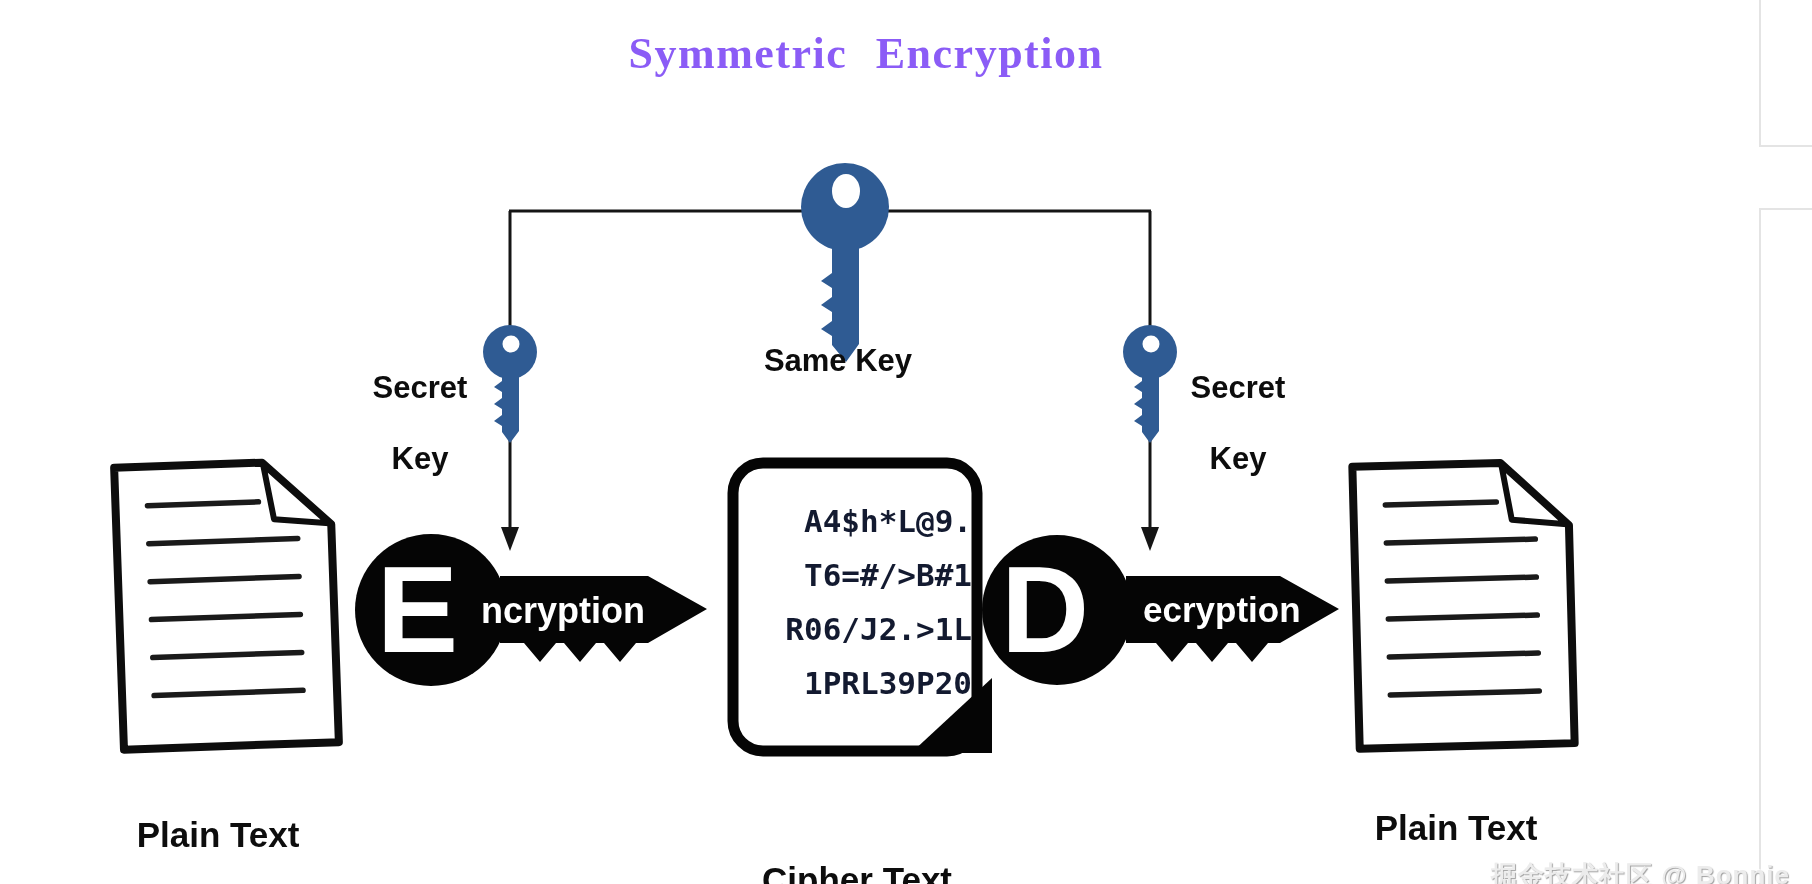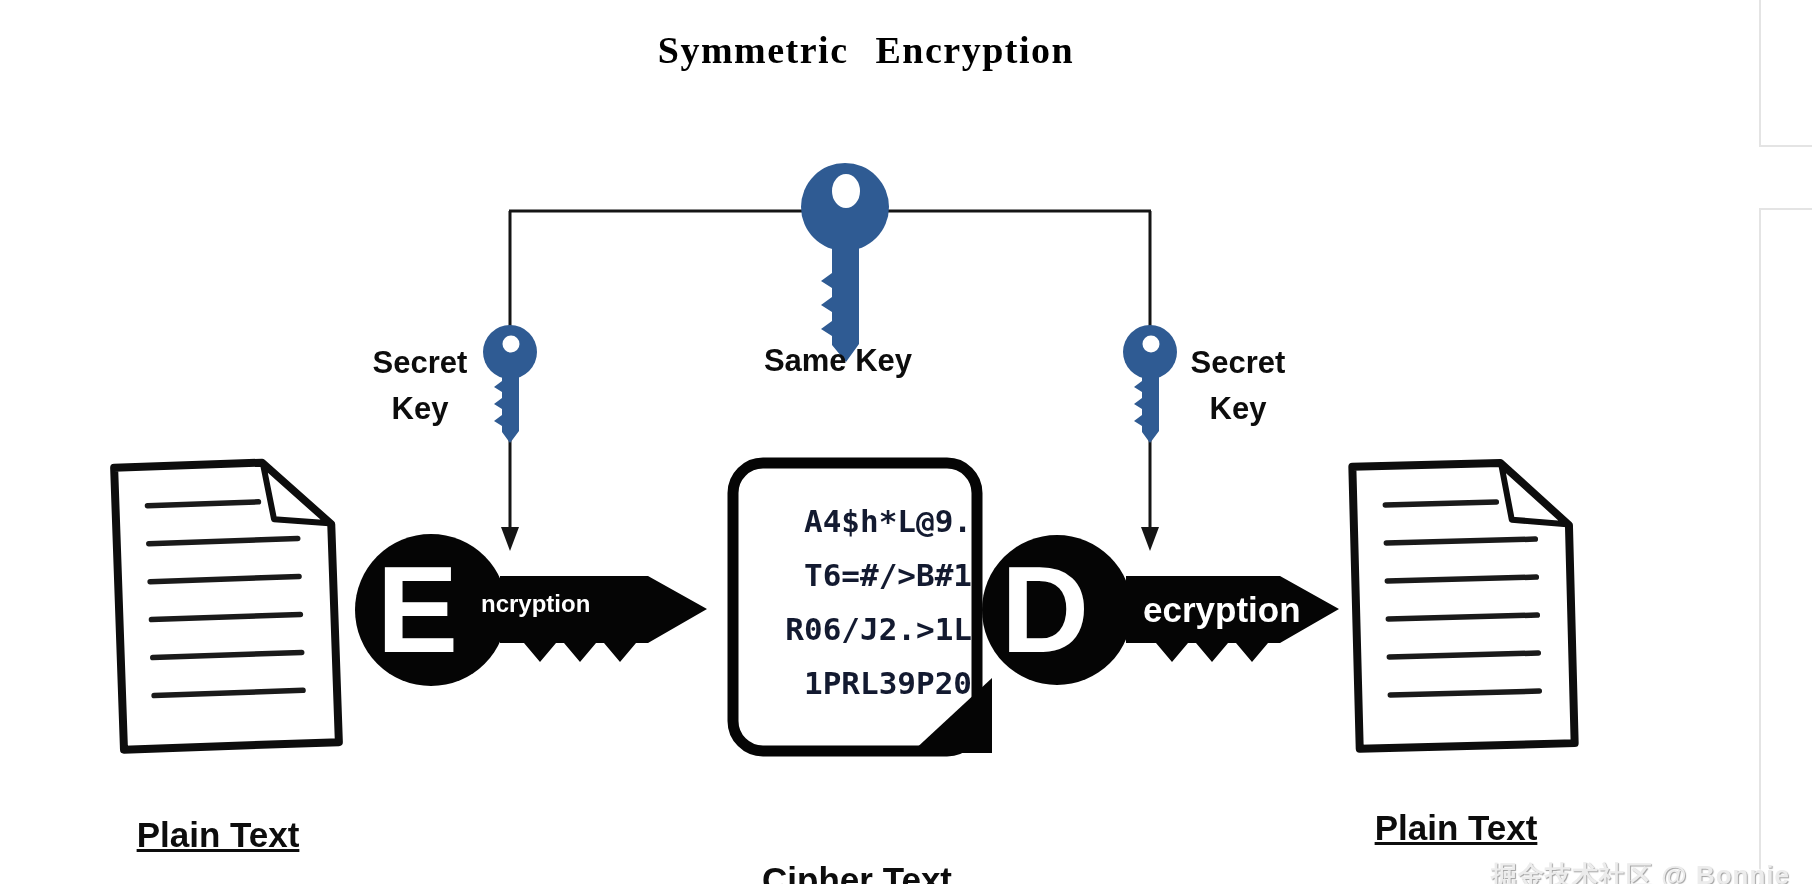--- a/index.html
+++ b/index.html
@@ -4,37 +4,37 @@
 <style>
   html,body{margin:0;padding:0;background:#fff;}
   .stage{
     position:relative;width:1812px;height:884px;background:#ffffff;
     overflow:hidden;font-family:"Liberation Sans",sans-serif;
   }
   .abs{position:absolute;}
   svg.layer{position:absolute;left:0;top:0;width:1812px;height:884px;}
   .title{
     left:506px;top:28px;width:720px;text-align:center;
-    font-family:"Liberation Serif",serif;font-weight:bold;font-size:38px;
-    color:#000000;letter-spacing:1.5px;word-spacing:16px;white-space:nowrap;
+    font-family:"Liberation Serif",serif;font-weight:bold;font-size:44px;
+    color:#8b5cf6;letter-spacing:1.5px;word-spacing:16px;white-space:nowrap;
   }
   .keylbl{
     font-weight:bold;font-size:31px;color:#0d0d0d;line-height:46px;
     text-align:center;white-space:nowrap;
   }
-  .keylbl span{display:block;}
+  .keylbl span{display:block;margin-top:25px;}
   .bottomlbl{
-    font-weight:bold;font-size:35px;color:#0d0d0d;text-align:center;white-space:nowrap;text-decoration:underline;
+    font-weight:bold;font-size:35px;color:#0d0d0d;text-align:center;white-space:nowrap;
   }
   .keyword-initial{
     color:#ffffff;font-weight:bold;font-size:122px;line-height:118px;
     text-align:center;font-family:"Liberation Sans",sans-serif;
   }
   .keyword-rest{
-    color:#ffffff;font-weight:bold;font-size:24px;white-space:nowrap;
+    color:#ffffff;font-weight:bold;font-size:36px;white-space:nowrap;
     font-family:"Liberation Sans",sans-serif;
   }
   .cipher-text{
     left:752px;top:494px;width:220px;
     font-family:"DejaVu Sans Mono",monospace;font-weight:bold;font-size:31px;
     line-height:54px;color:#131a30;white-space:nowrap;text-align:right;
   }
   .watermark{
     right:22px;top:830px;font-size:26px;letter-spacing:1px;font-weight:bold;
     color:#ececec;white-space:nowrap;

